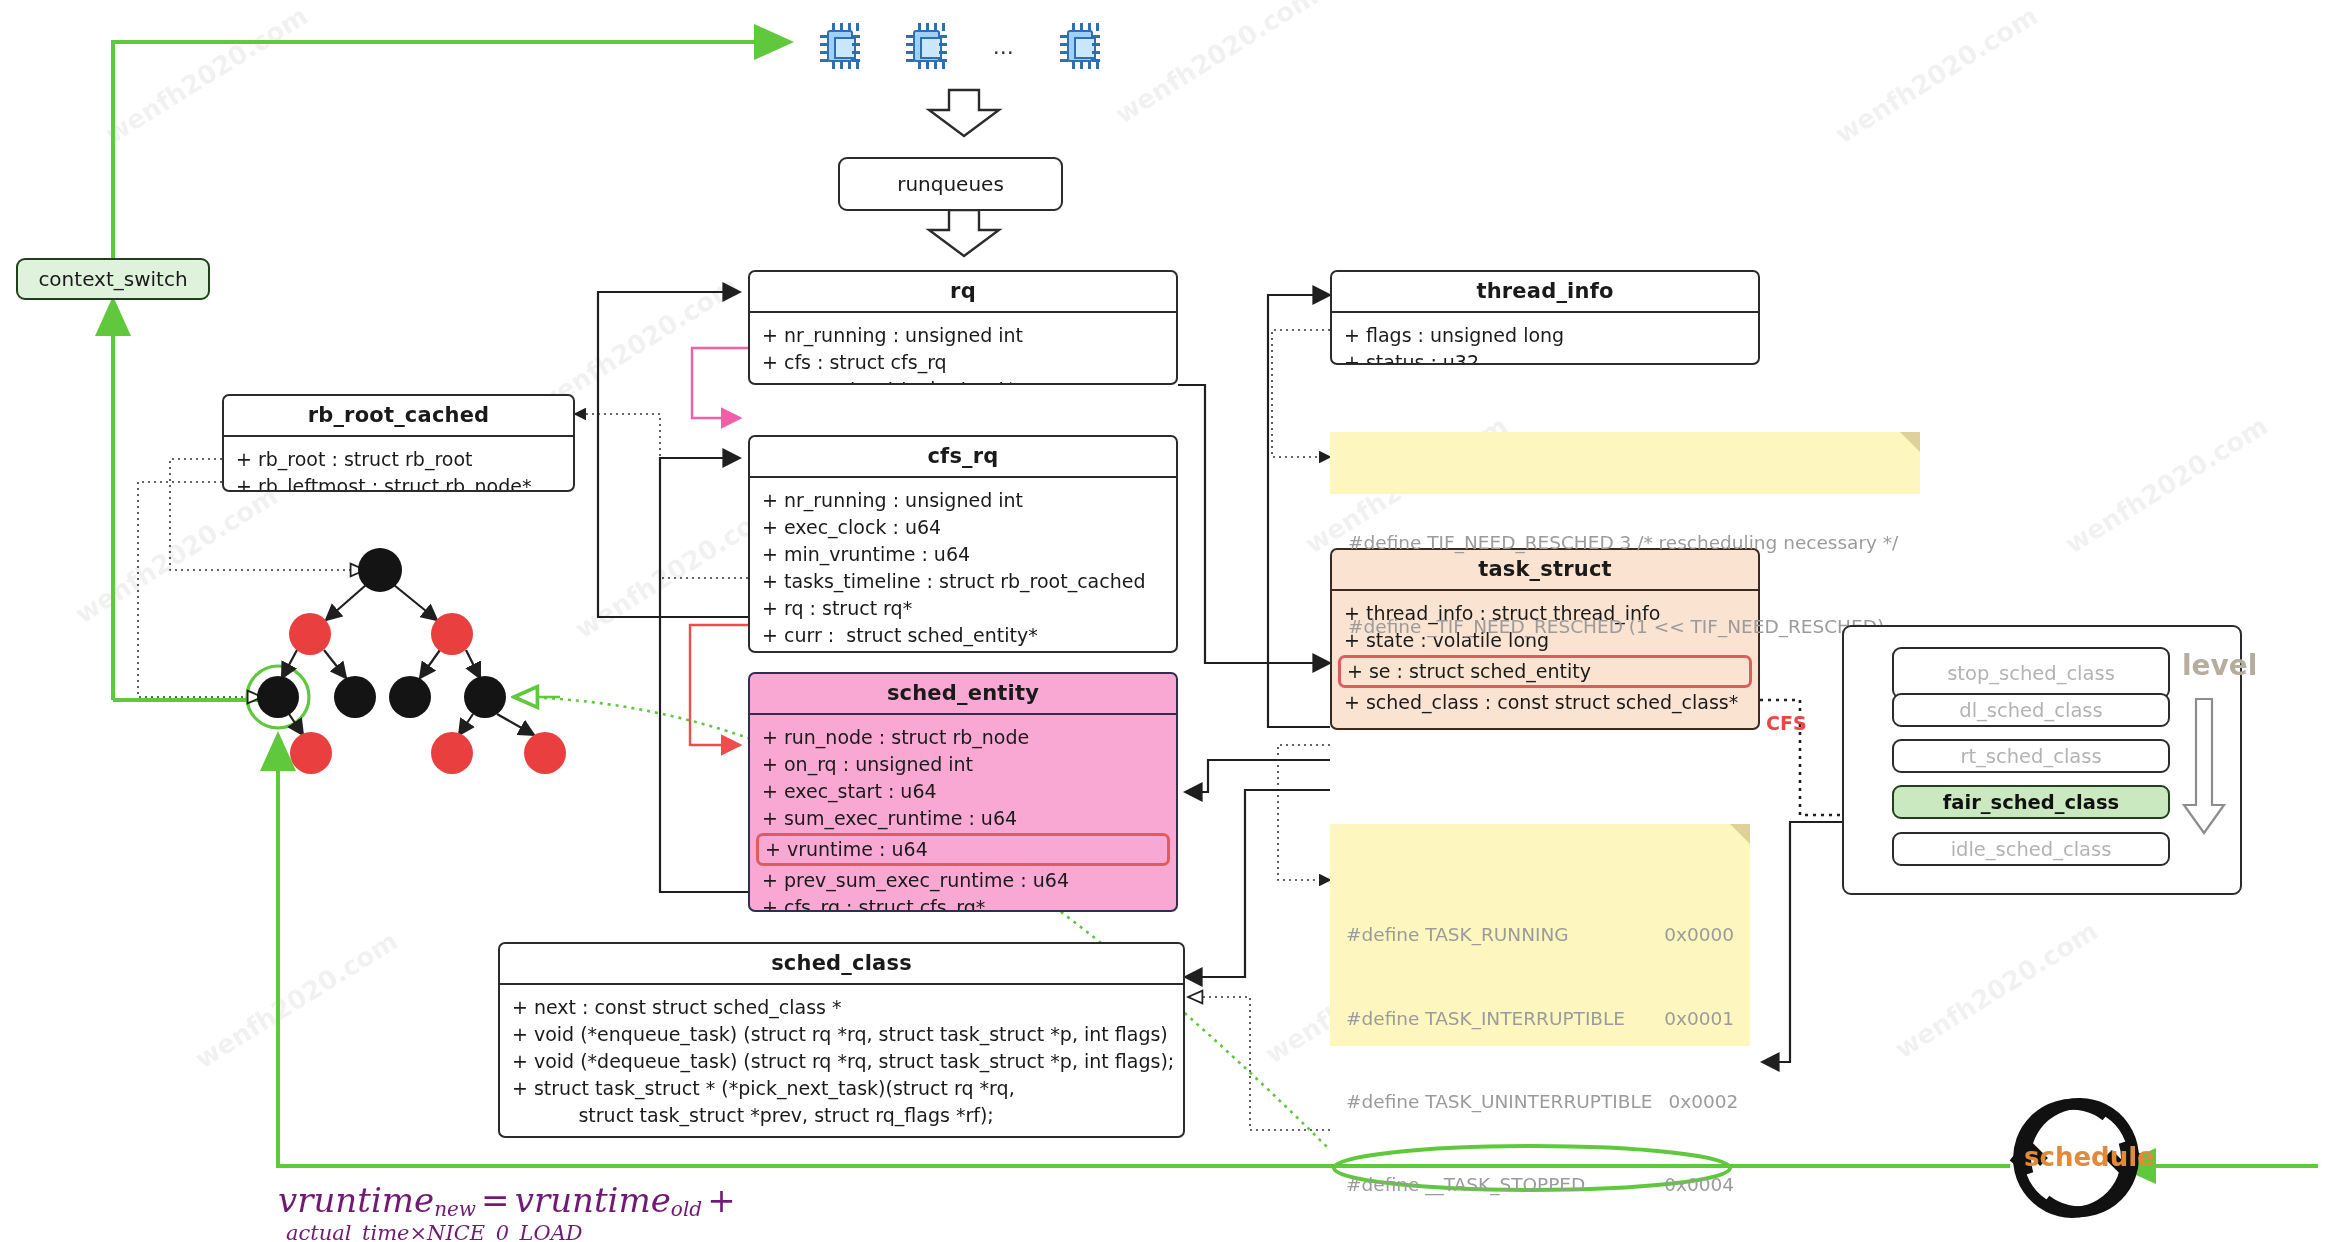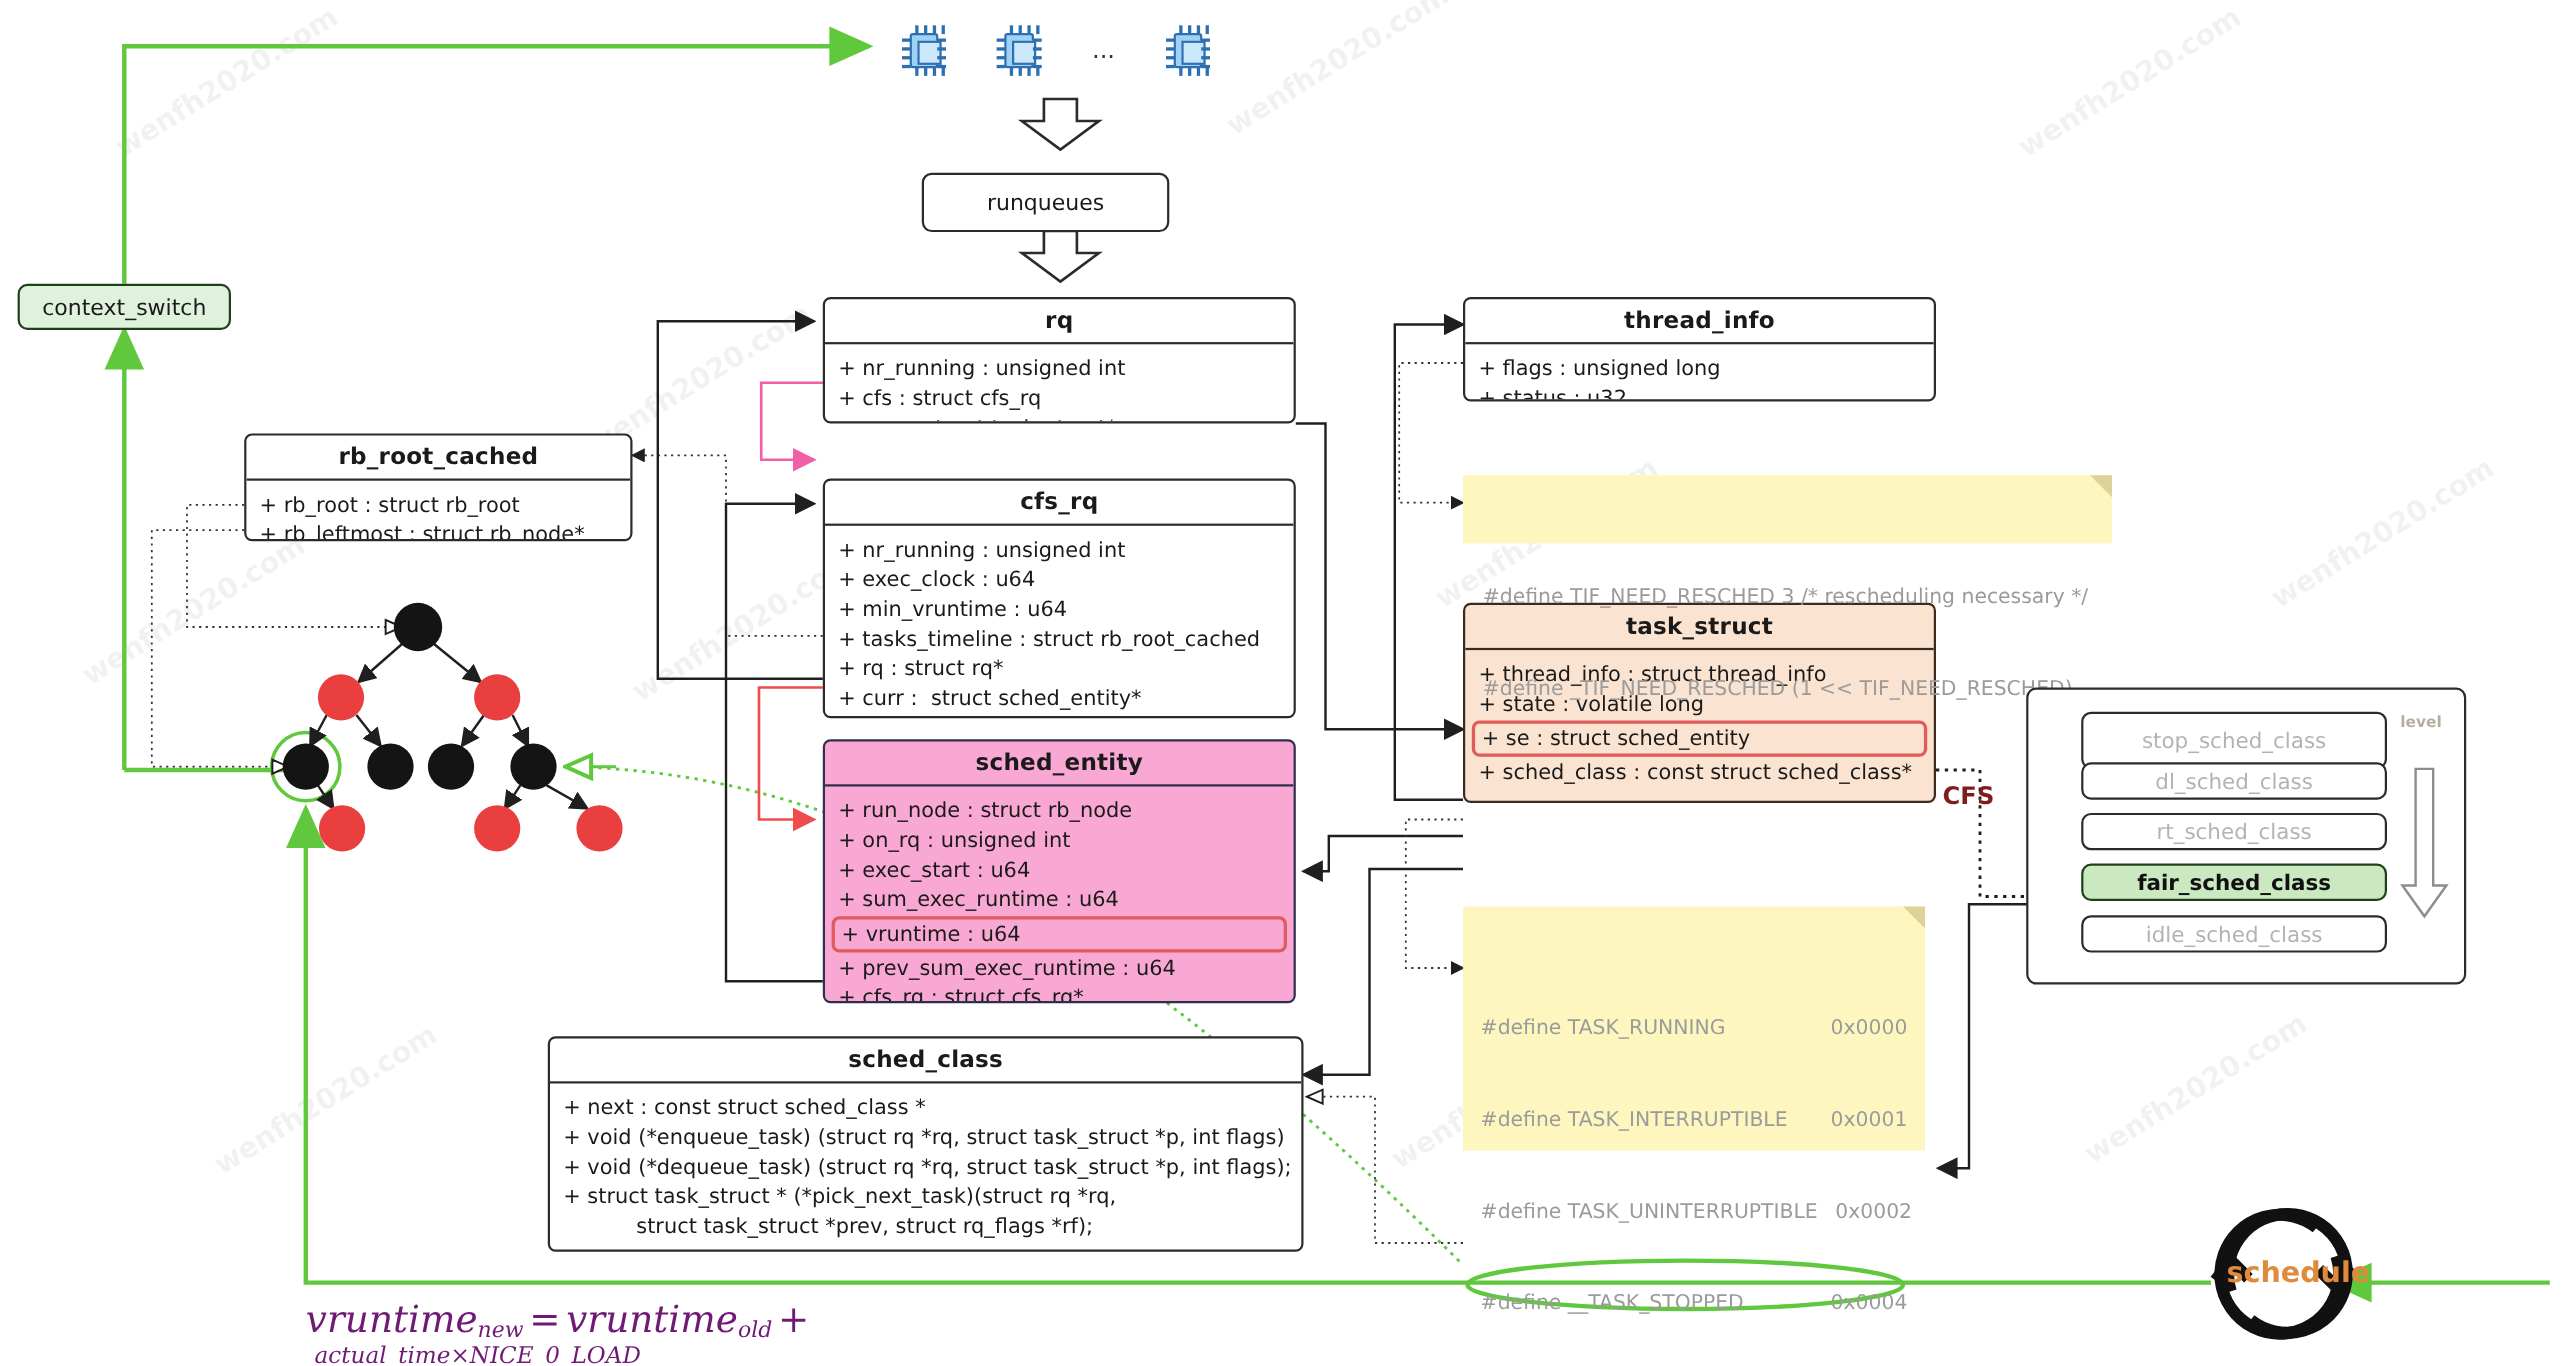--- a/index.html
+++ b/index.html
@@ -34,24 +34,24 @@
        border-left:20px solid transparent;border-top:20px solid #ded29a;}
   .note-line{display:flex;}
   .note-line .k{flex:0 0 auto;}
   .note-line .v{margin-left:auto;padding-left:16px;}
 
   
   .levelbox{border:2px solid #2b2b2b;border-radius:9px;background:#fff;}
   .lvitem{border:2px solid #2b2b2b;border-radius:9px;background:#fff;
       display:flex;align-items:center;justify-content:center;font-size:19.5px;color:#b3b3b3;}
   .lvitem.active{background:#cbe9c0;border-color:#20401c;color:#111;font-weight:bold;}
-  .lvlabel{font-size:14px;color:#b5ad9e;font-weight:bold;}
-
-  
-  .cfs{font-size:22px;font-weight:bold;color:#7f1d1d;}
+  .lvlabel{font-size:28px;color:#b5ad9e;font-weight:bold;}
+
+  
+  .cfs{font-size:19px;font-weight:bold;color:#ef4444;}
 
   
   .sched-text{position:absolute;font-size:26px;font-weight:bold;color:#e08a3c;}
 
   
   .formula{font-family:"DejaVu Serif","Liberation Serif",serif;font-style:italic;color:#701a75;}
   .fm-main{font-size:34px;}
   .fm-sub{font-size:20px;vertical-align:sub;}
   .frac{display:inline-block;vertical-align:middle;text-align:center;margin:0 2px;}
   .frac .num{font-size:21px;padding:0 6px 2px;border-bottom:2px solid #222;display:block;}

